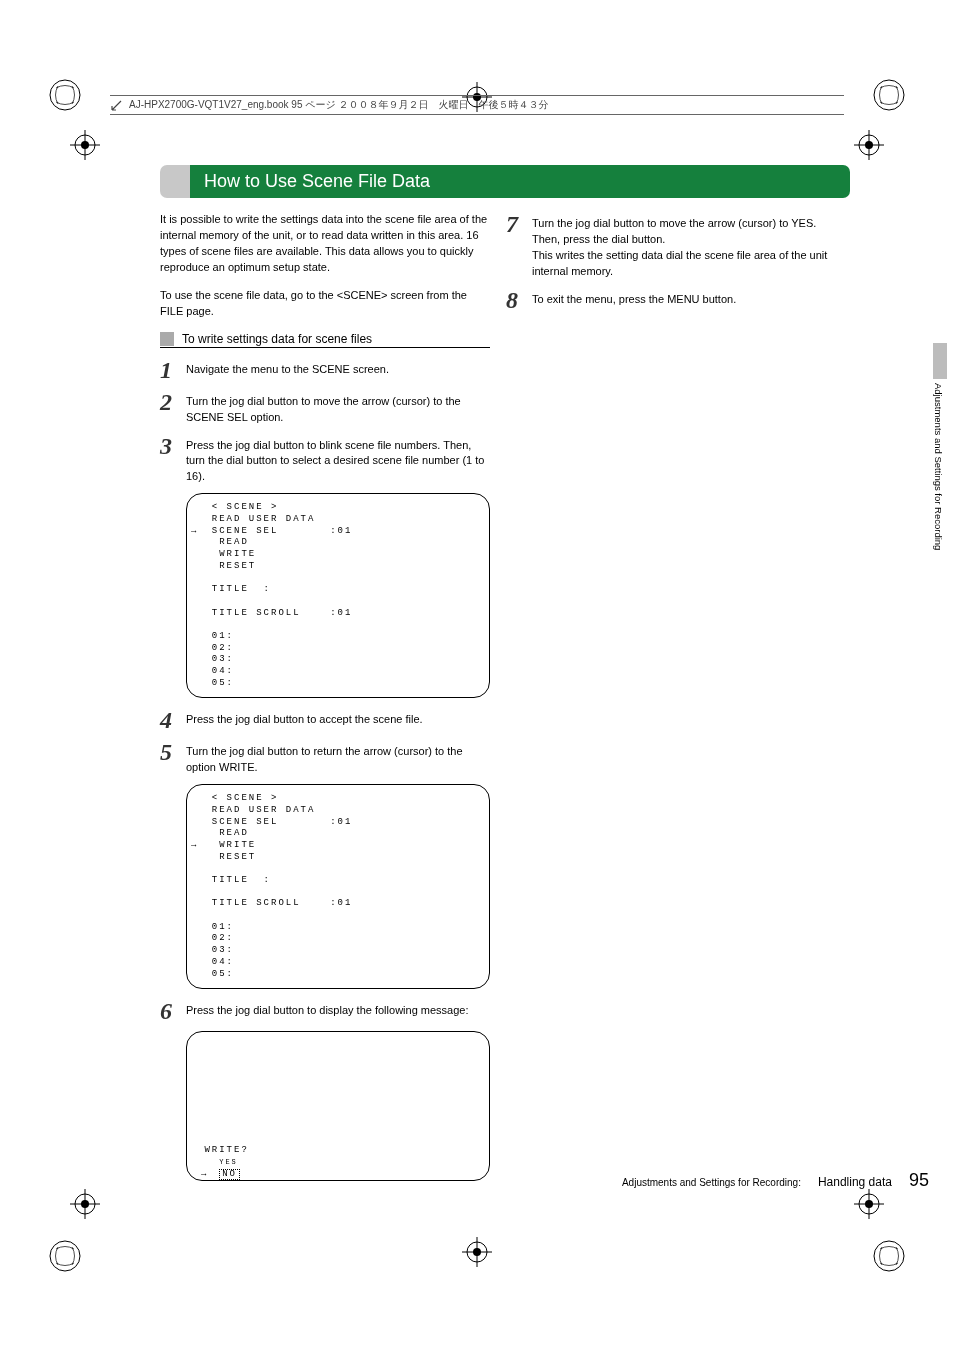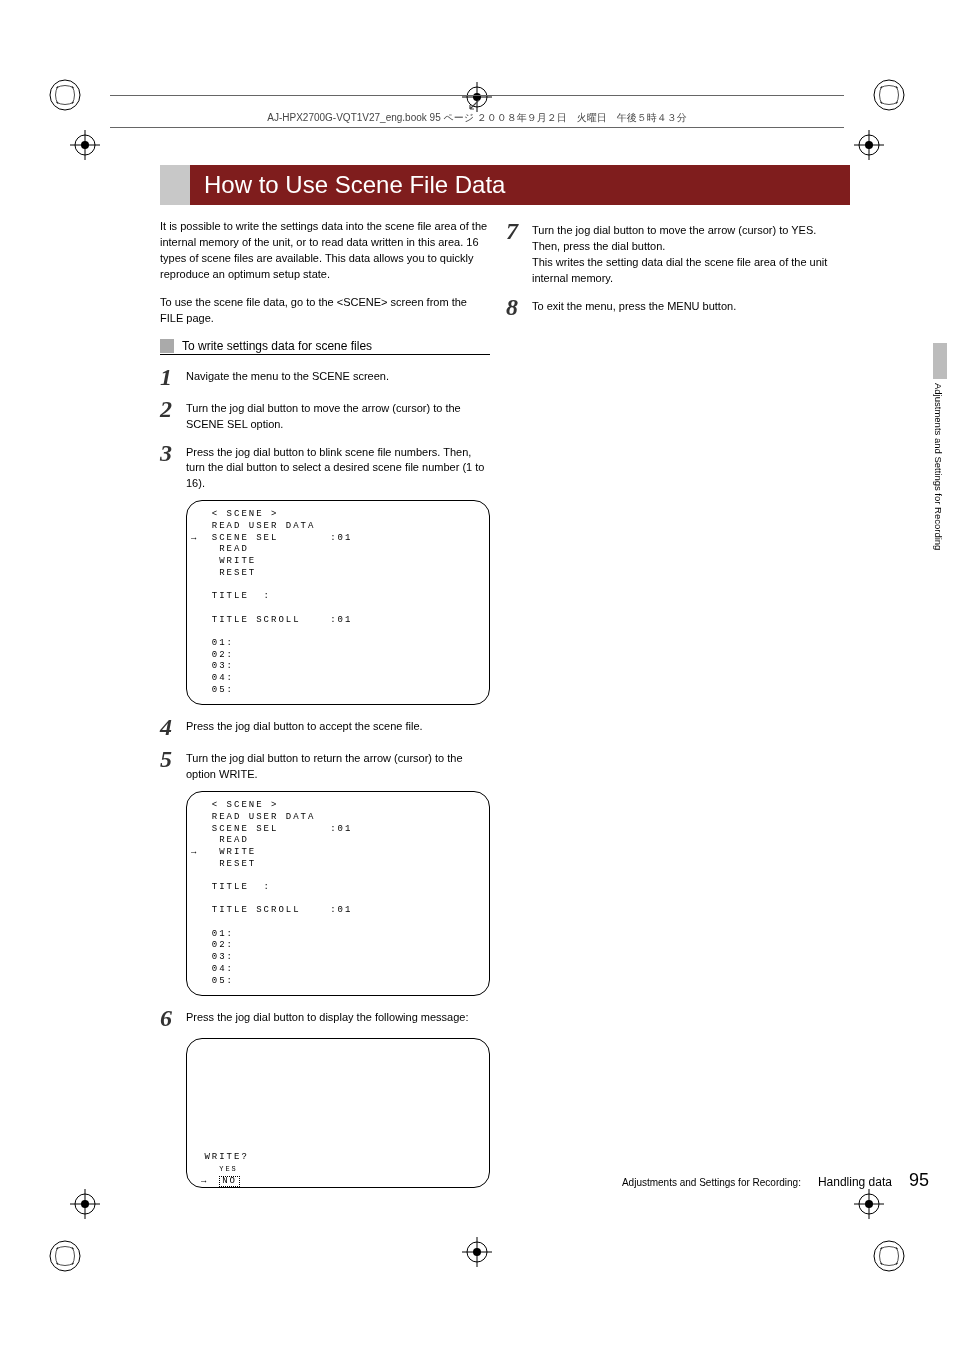--- a/index.html
+++ b/index.html
@@ -38,40 +38,40 @@
     top: 95px;
     left: 110px;
     right: 110px;
     font-size: 10px;
     color: #444;
     border-top: 0.5px solid #666;
     border-bottom: 0.5px solid #666;
     padding: 2px 0;
     display: flex;
     align-items: center;
-    flex-direction: column;
   }
   .header-bar .bookfile { flex: none; }
 
   .content {
     position: absolute;
     top: 165px;
     left: 160px;
     right: 85px;
     bottom: 165px;
   }
 
   .section-title {
-    background: #7f1d1d;
+    background: #15803d;
     color: #fff;
-    font-size: 24px;
+    font-size: 18px;
     padding: 6px 14px;
     margin-bottom: 14px;
     width: 690px;
     border-left: 30px solid #c8c8c8;
+    border-radius: 7px;
   }
 
   .two-col {
     display: flex;
     gap: 16px;
   }
   .col-l { width: 330px; }
   .col-r { width: 330px; }
 
   .para { line-height: 1.45; margin-bottom: 12px; }

